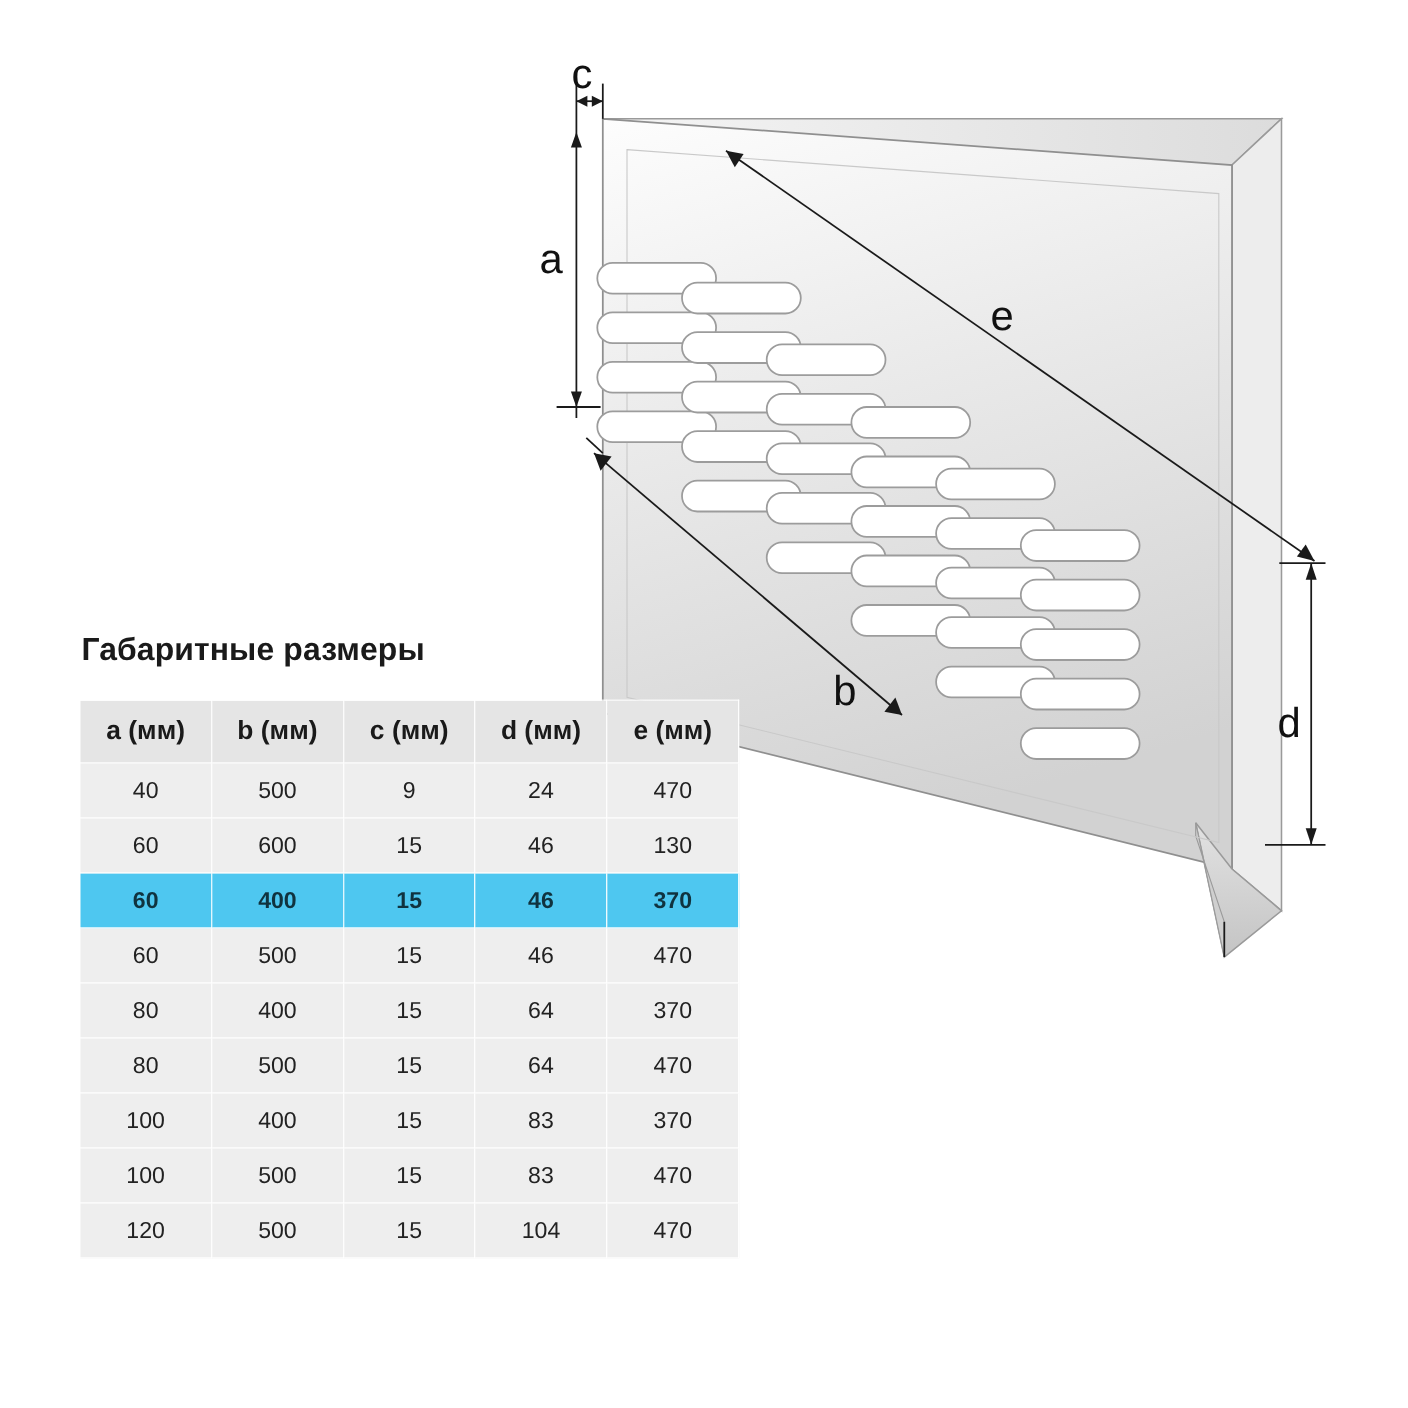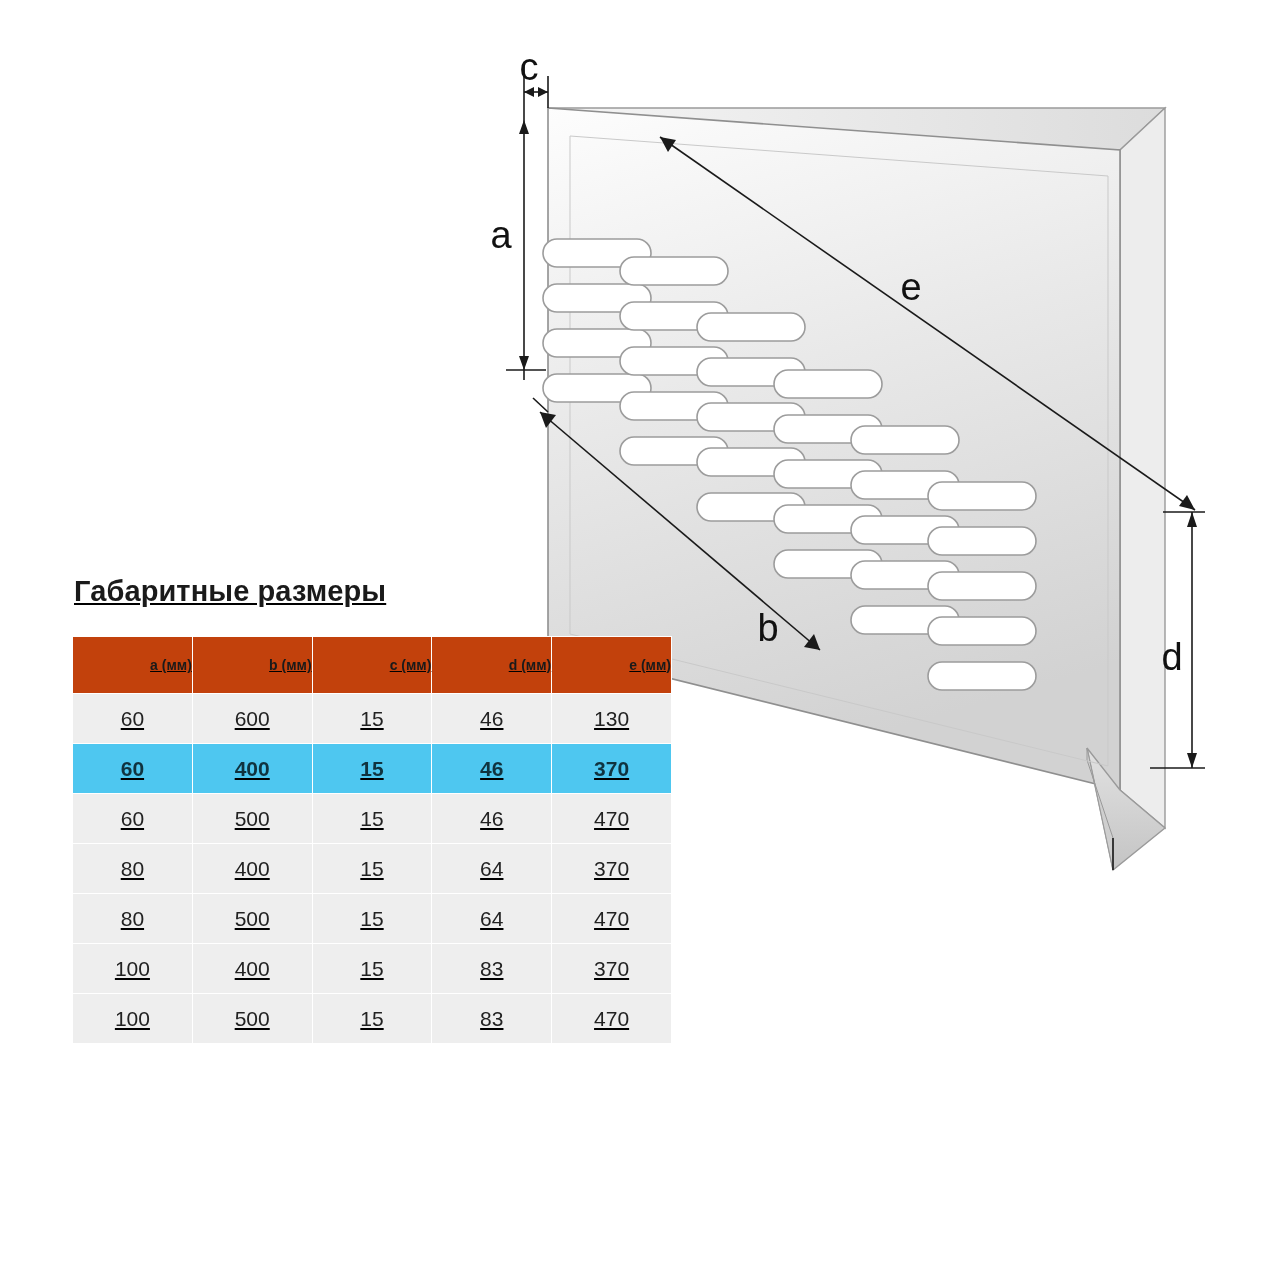--- a/index.html
+++ b/index.html
@@ -24,41 +24,40 @@
     height: 1280px;
     pointer-events: none;
   }
 
   
   #table-block {
     position: absolute;
     left: 72px;
     top: 575px;
     width: 600px;
-    text-decoration: underline;
   }
   #table-title {
     font-size: 29px;
     font-weight: bold;
     color: #1a1a1a;
     margin: 0 0 28px 2px;
     letter-spacing: 0.1px;
   }
   table#dim-table {
     border-collapse: collapse;
     width: 600px;
     table-layout: fixed;
   }
   table#dim-table th {
-    background: #c2410c;
+    background: #e5e5e5;
     color: #1a1a1a;
-    font-size: 14px;
+    font-size: 24px;
     font-weight: bold;
     height: 56px;
-    text-align: right;
+    text-align: center;
     border: 1px solid #ffffff;
     padding: 0;
   }
   table#dim-table td {
     background: #eeeeee;
     color: #222222;
     font-size: 21px;
     height: 49px;
     text-align: center;
     border: 1px solid #ffffff;
@@ -202,20 +201,27 @@
       <tr>
         <th>a (мм)</th>
         <th>b (мм)</th>
         <th>c (мм)</th>
         <th>d (мм)</th>
         <th>e (мм)</th>
       </tr>
     </thead>
     <tbody id="dim-table-body">
         <tr>
+          <td>40</td>
+          <td>500</td>
+          <td>9</td>
+          <td>24</td>
+          <td>470</td>
+        </tr>
+        <tr>
           <td>60</td>
           <td>600</td>
           <td>15</td>
           <td>46</td>
           <td>130</td>
         </tr>
         <tr class="highlight">
           <td>60</td>
           <td>400</td>
           <td>15</td>
@@ -250,15 +256,22 @@
           <td>83</td>
           <td>370</td>
         </tr>
         <tr>
           <td>100</td>
           <td>500</td>
           <td>15</td>
           <td>83</td>
           <td>470</td>
         </tr>
+        <tr>
+          <td>120</td>
+          <td>500</td>
+          <td>15</td>
+          <td>104</td>
+          <td>470</td>
+        </tr>
       </tbody>
   </table>
 </div>
 
 </body></html>

